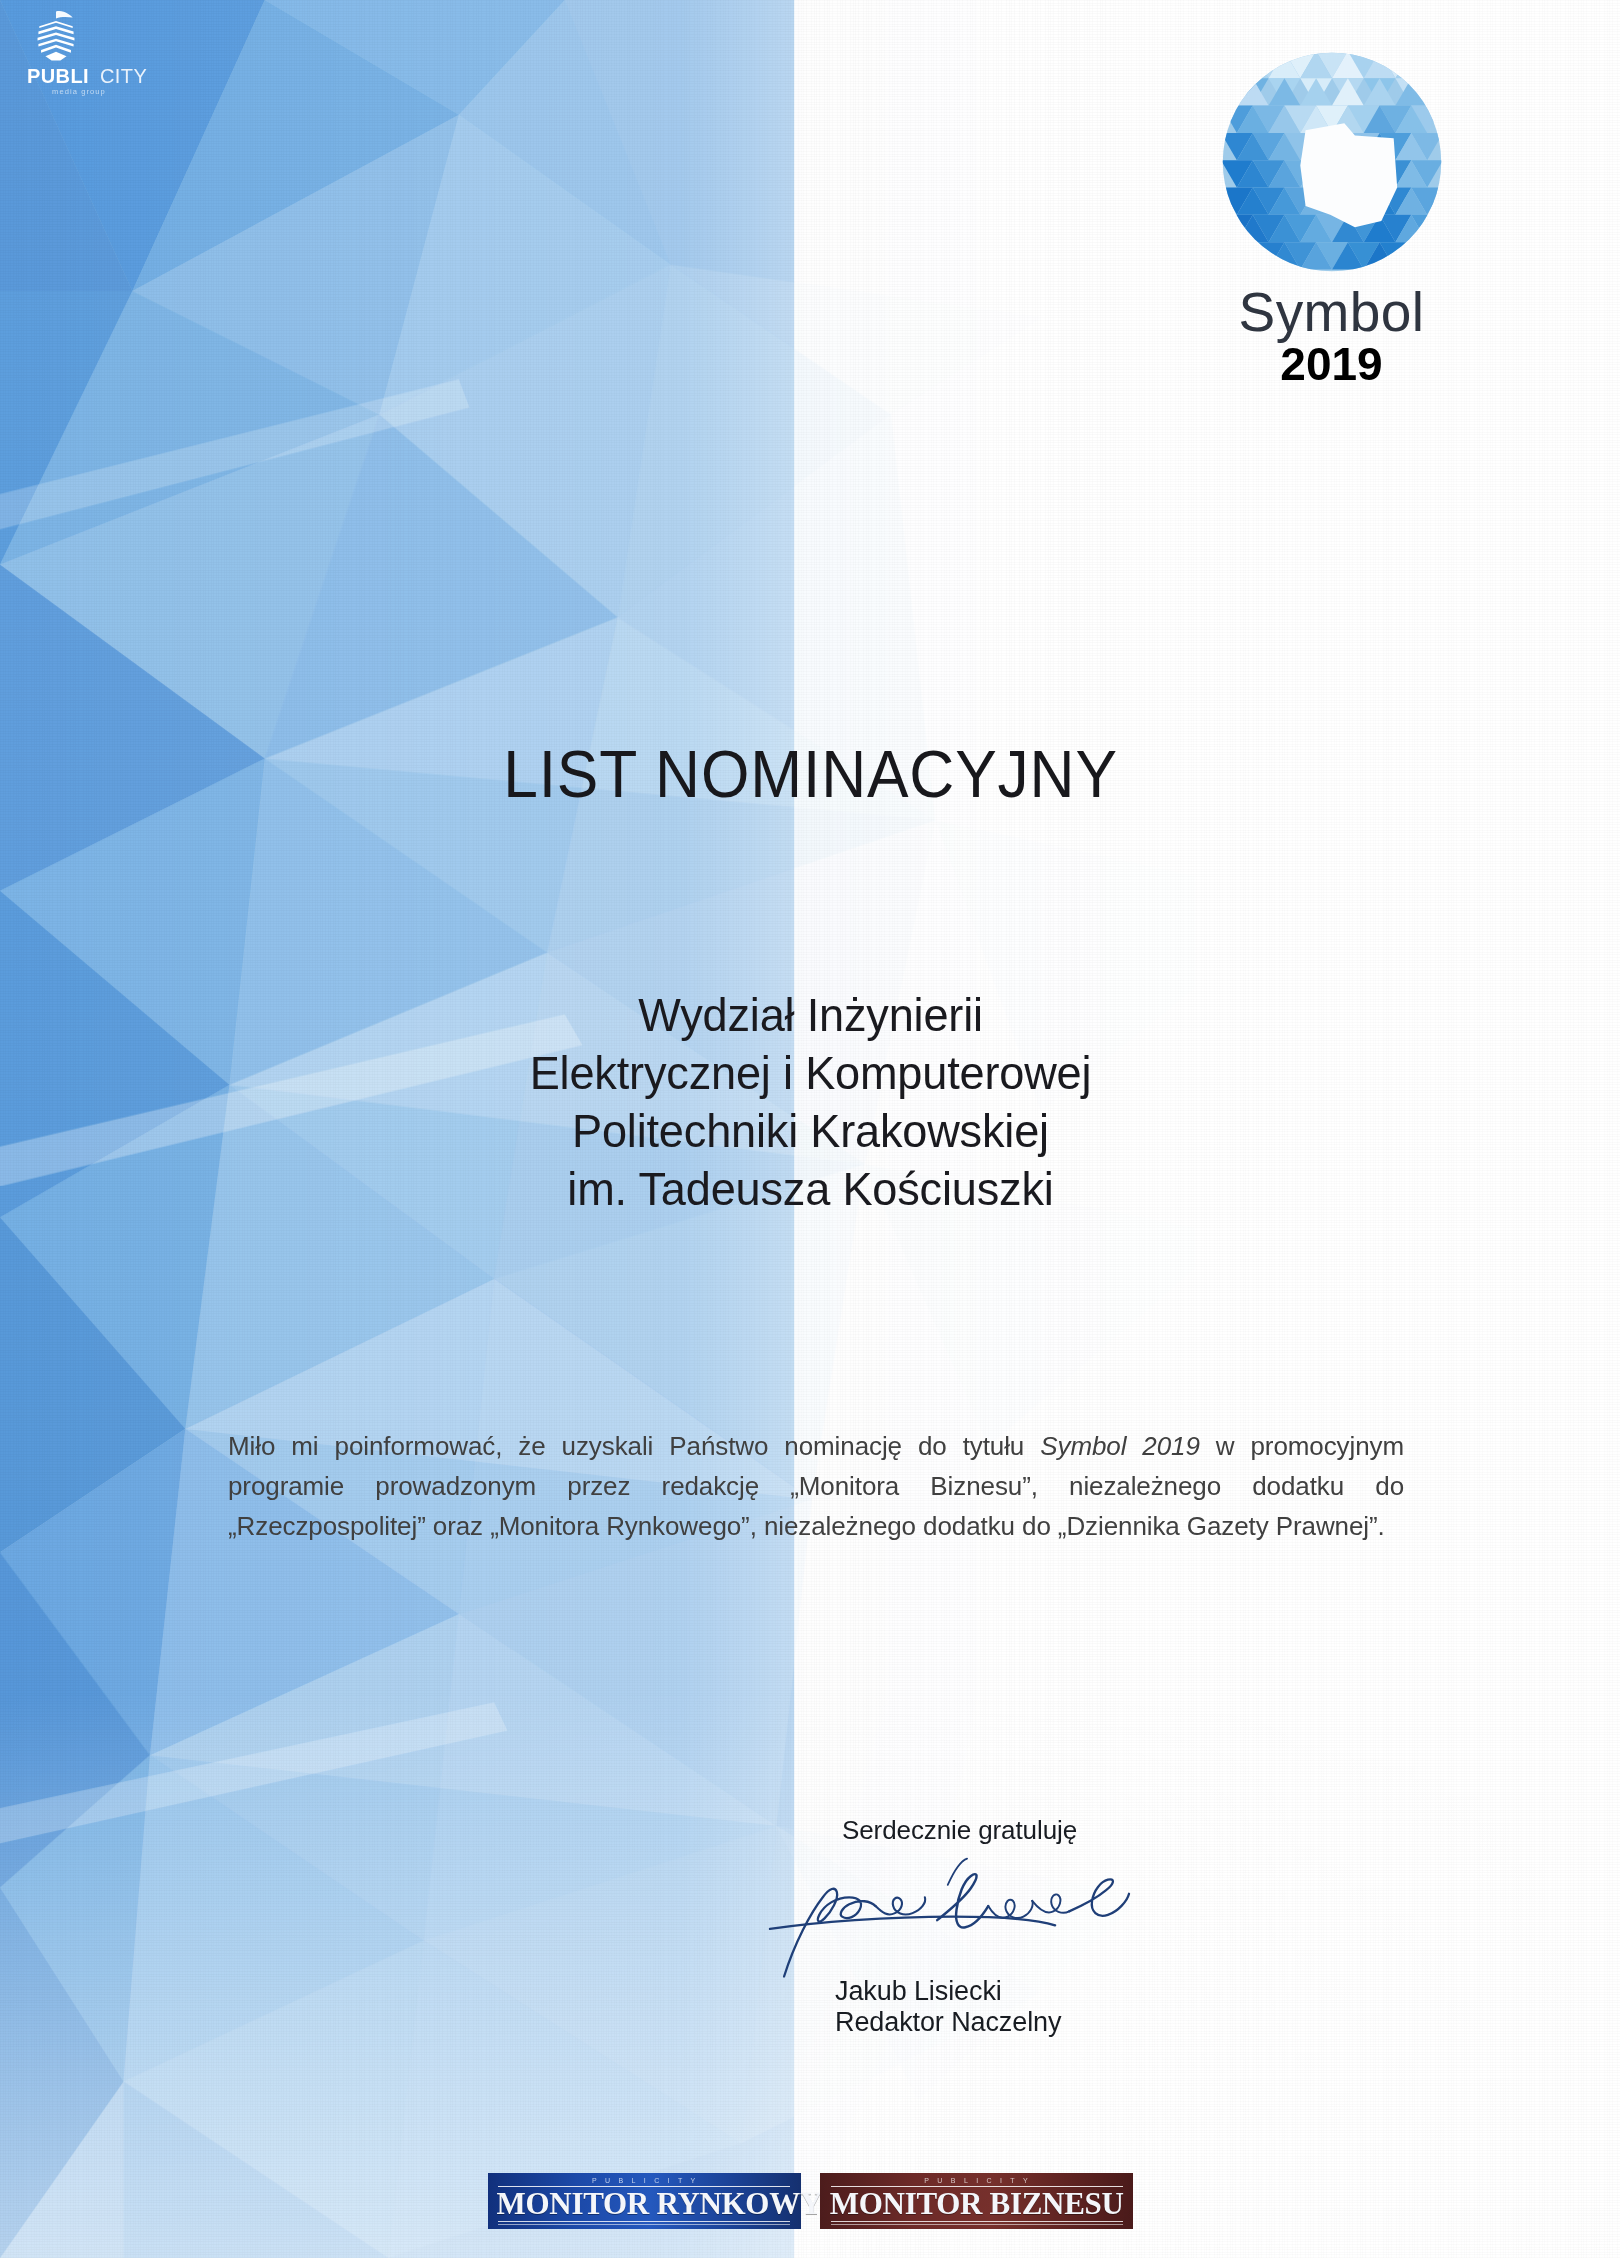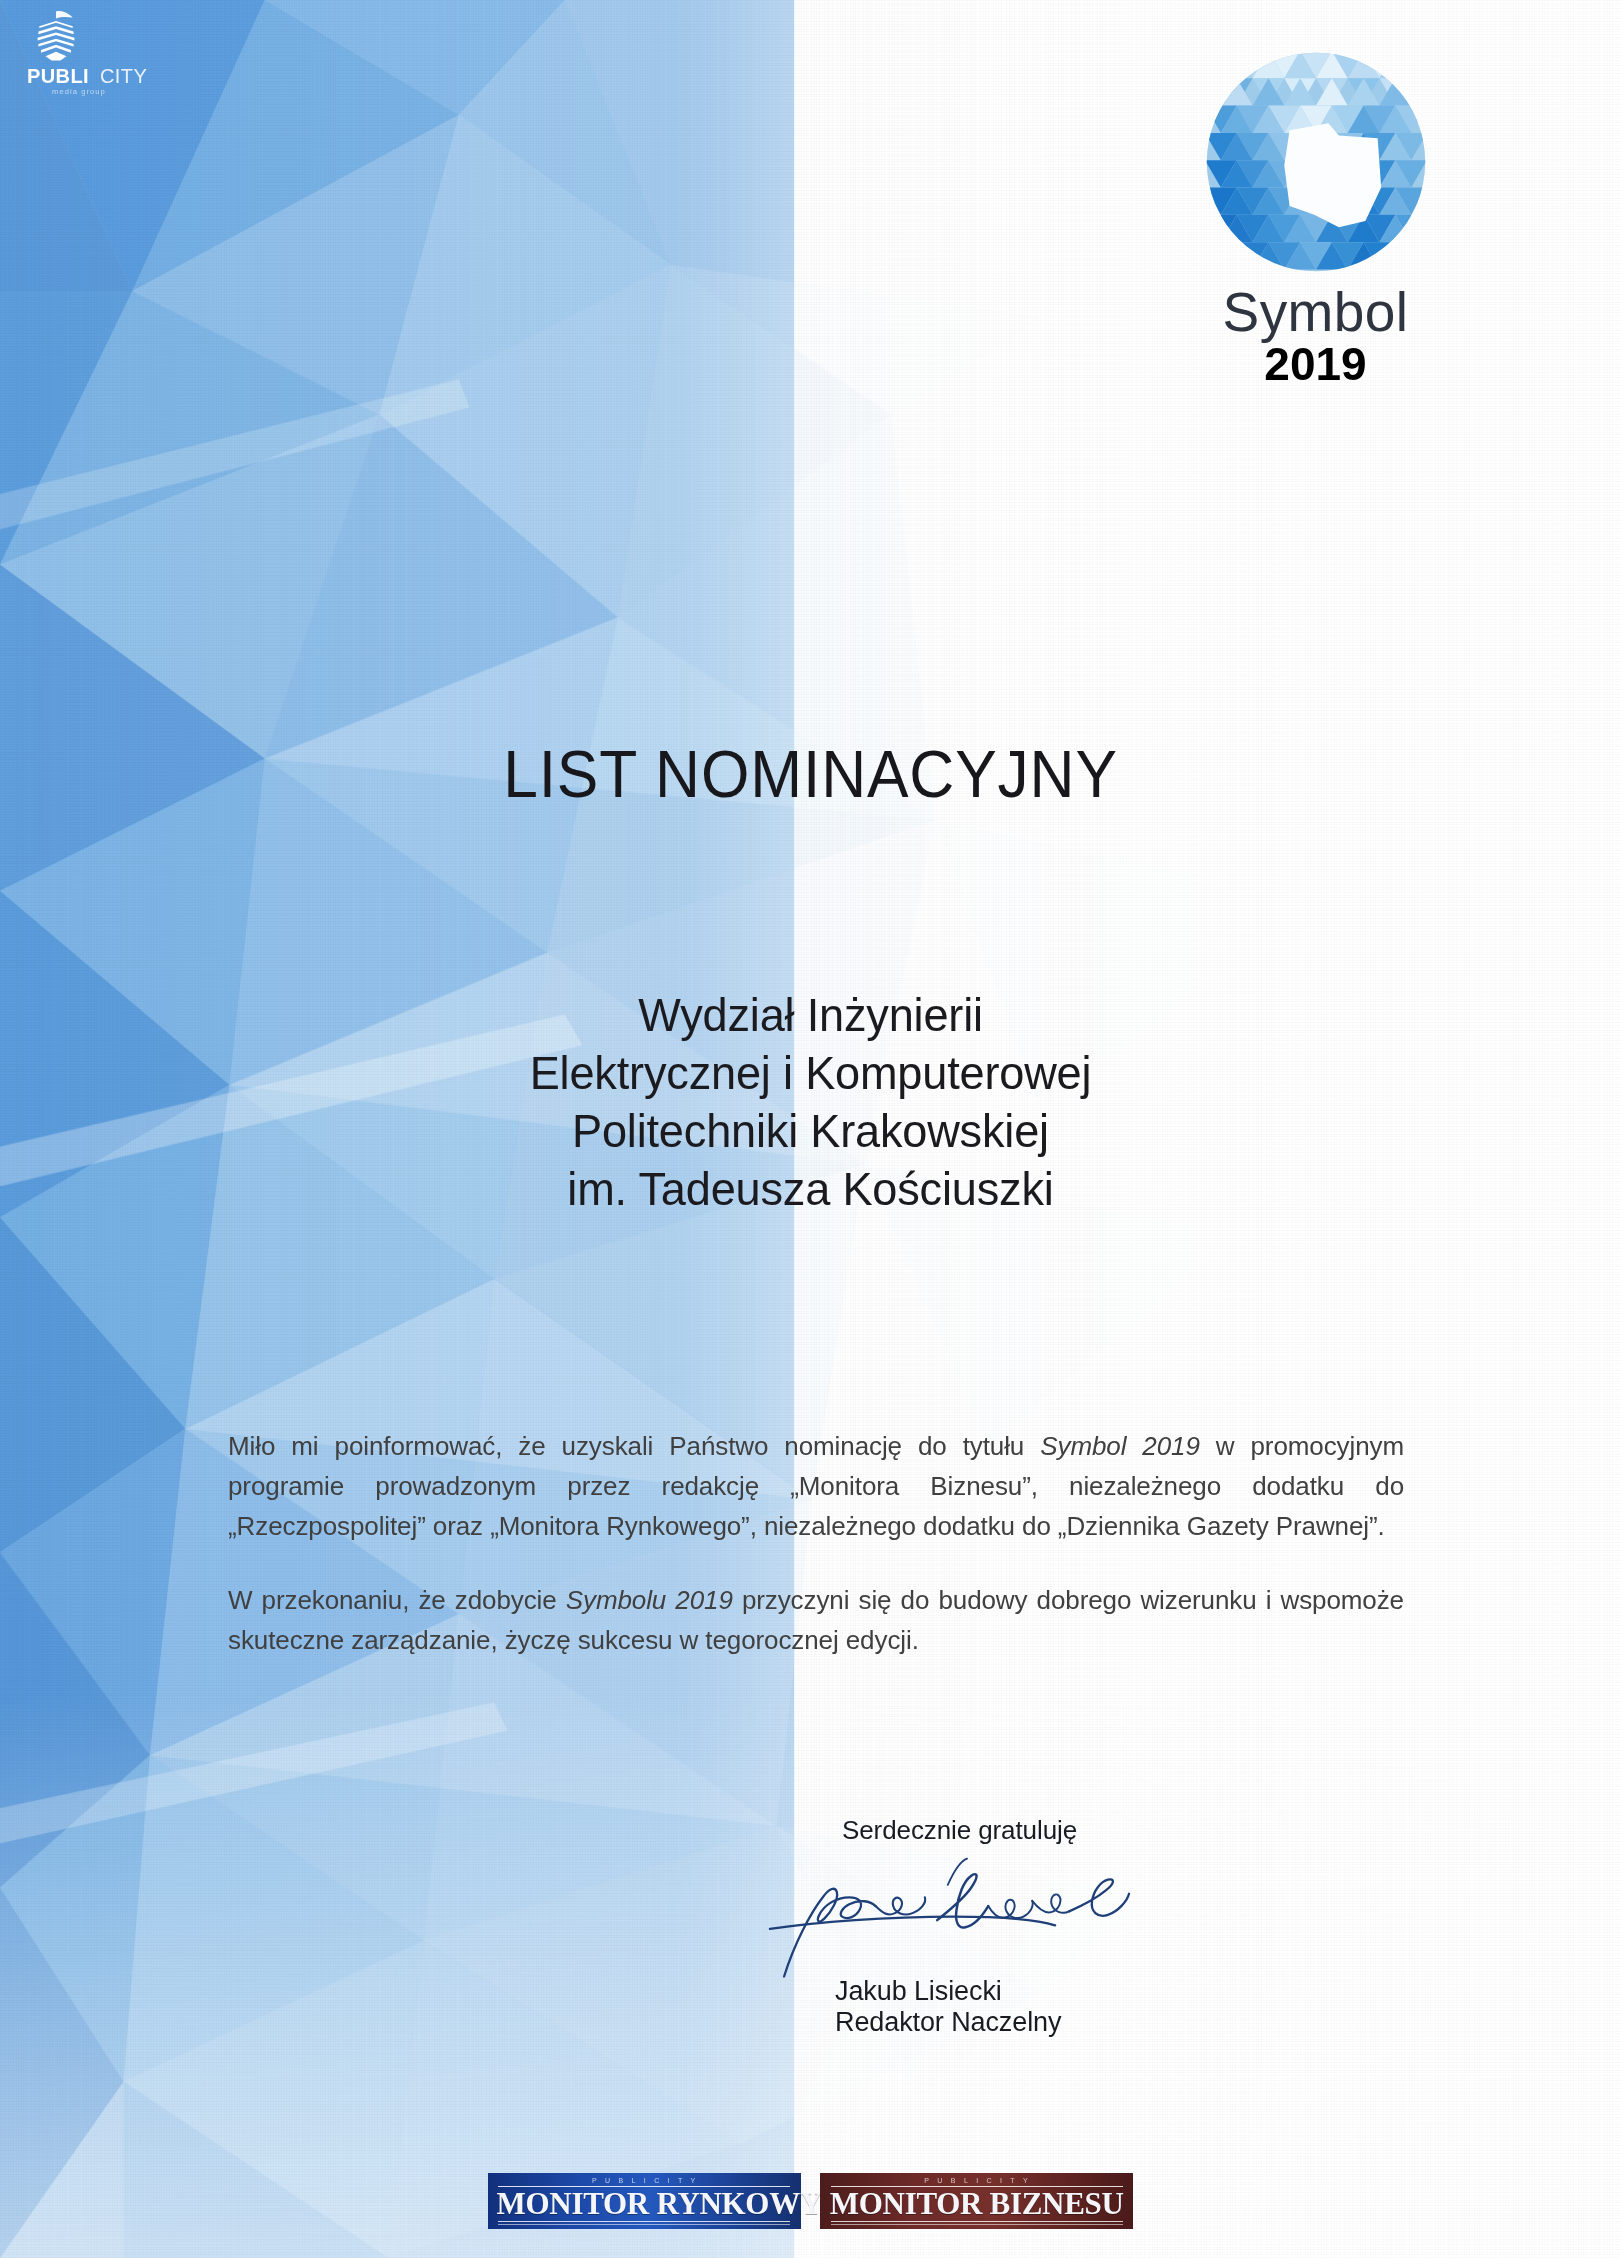--- a/index.html
+++ b/index.html
@@ -68,21 +68,21 @@
     letter-spacing: 1.1px;
     color: rgba(255,255,255,.62);
     text-align: center;
     margin-top: 0.9px;
     width: 104px;
   }
 
   
   .emblem-wrap {
     position: absolute;
-    right: 120px;
+    right: 104px;
     top: 51px;
     width: 371px;
     text-align: center;
   }
   .emblem-circle { display: block; margin: 0 auto; }
   .emblem-symbol {
     margin-top: 10.6px;
     font-size: 55px;
     font-weight: 300;
     color: #2f3540;
@@ -478,21 +478,20 @@
 
     <div class="recipient">
       <div>Wydział Inżynierii</div>
       <div>Elektrycznej i Komputerowej</div>
       <div>Politechniki Krakowskiej</div>
       <div>im. Tadeusza Kościuszki</div>
     </div>
 
     <div class="body-text">
       <p><span>Miło mi poinformować, że uzyskali Państwo nominację do tytułu </span><em>Symbol 2019</em><span> w promocyjnym programie prowadzonym przez redakcję „Monitora Biznesu”, niezależnego dodatku do „Rzeczpospolitej” oraz „Monitora Rynkowego”, niezależnego dodatku do „Dziennika Gazety Prawnej”.</span></p>
-      <p><span>W przekonaniu, że zdobycie </span><em>Symbolu 2019</em><span> przyczyni się do budowy dobrego wizerunku i wspomoże skuteczne zarządzanie, życzę sukcesu w tegorocznej edycji.</span></p>
     </div>
 
     <div class="sign-block">
       <div class="sign-greeting">Serdecznie gratuluję</div>
       <svg class="sign-svg" width="415" height="132" viewBox="0 0 470 150">
         <g fill="none" stroke="#1f3f78" stroke-linecap="round" stroke-linejoin="round">
           <path stroke-width="2.6" d="M22 146 C34 108 52 74 66 56 C74 45 80 44 82 50 C84 58 76 72 68 80
                    C62 86 58 84 62 76 C68 64 82 56 96 56 C108 56 112 62 108 70
                    C104 78 94 82 88 78 C84 75 88 68 96 64 C108 58 120 60 126 66"></path>
           <path stroke-width="2.4" d="M126 66 C134 74 140 78 148 74 C156 70 158 62 154 58 C150 54 144 58 146 66

